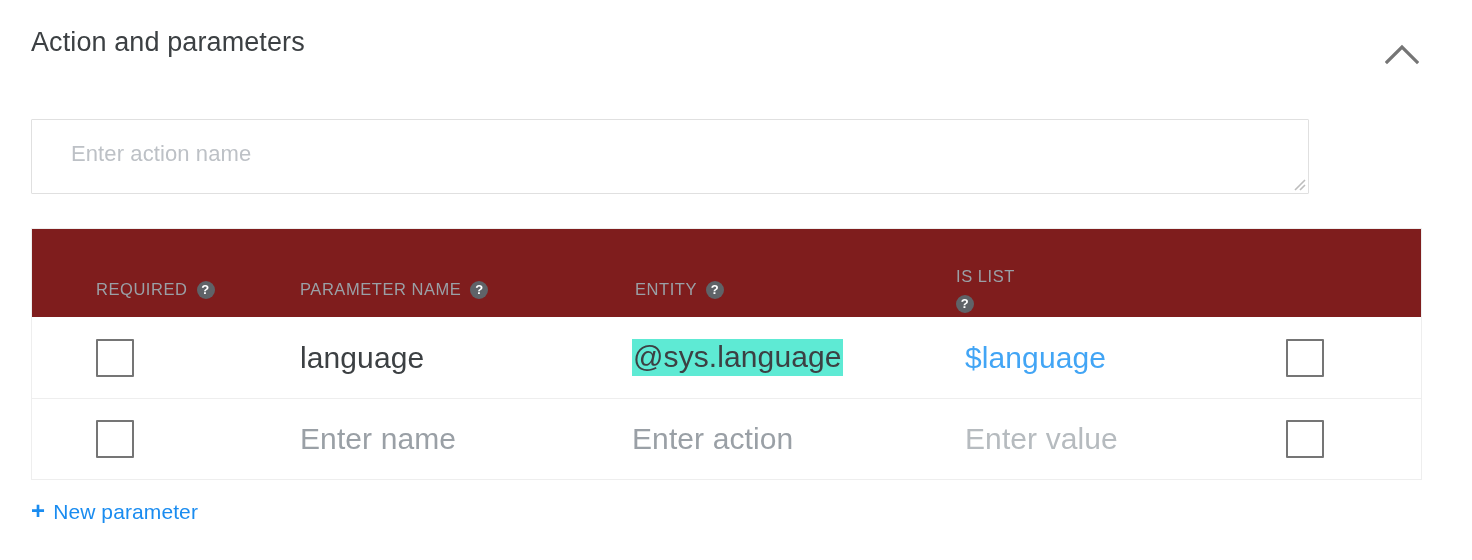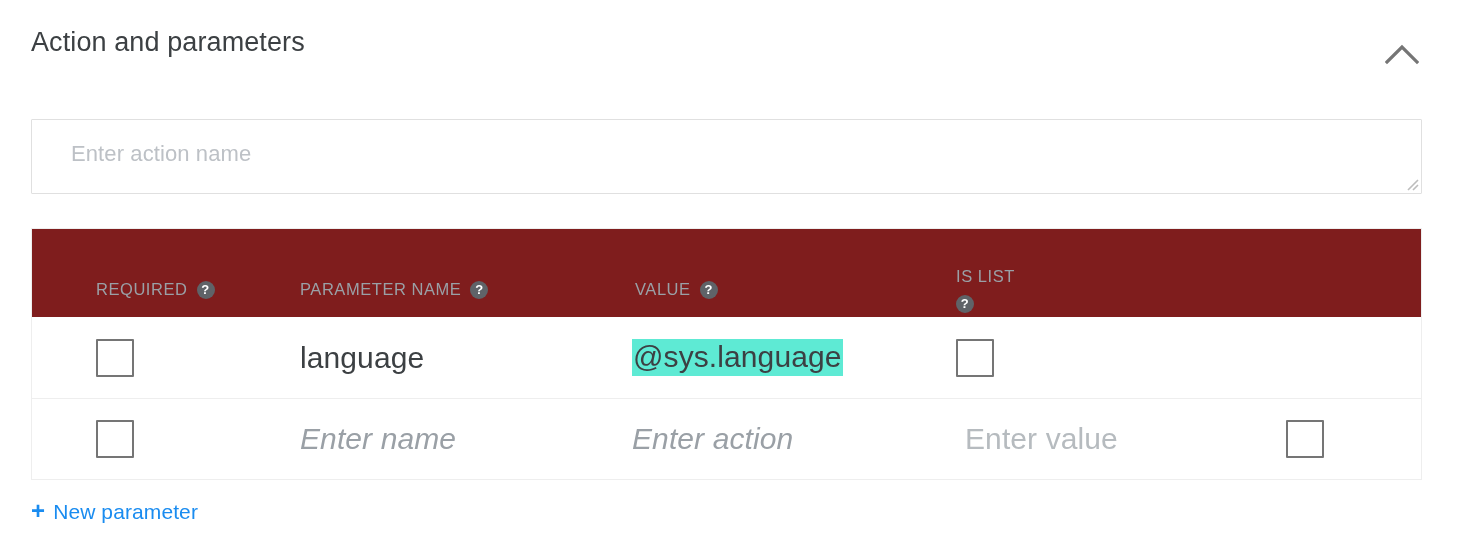--- a/index.html
+++ b/index.html
@@ -46,21 +46,21 @@
     justify-content: center;
     cursor: pointer;
   }
   .collapse-toggle svg { display: block; }
 
   
   .action-name-field {
     position: absolute;
     left: 31px;
     top: 119px;
-    width: 1391px;
+    width: 1278px;
     height: 75px;
     border: 1px solid #e0e0e0;
     background: #ffffff;
     border-radius: 1px;
   }
   .action-name-placeholder {
     position: absolute;
     left: 39px;
     top: 21px;
     font-size: 22px;
@@ -170,21 +170,21 @@
   .checkbox {
     width: 38px;
     height: 38px;
     border: 2px solid #757575;
     background: #ffffff;
     border-radius: 1px;
     cursor: pointer;
   }
 
   .cell-text { white-space: nowrap; }
-  .cell-text.placeholder { color: #9aa0a6; font-style: italic; }
+  .cell-text.placeholder { color: #9aa0a6; }
   .cell-text.placeholder-light { color: #b6bbbf; }
   .entity-highlight {
     background: #5eead4;
     color: #3c4043;
     padding: 1px 1px 2px 1px;
     white-space: nowrap;
   }
   .value-link {
     color: #42a5f5;
     white-space: nowrap;
@@ -245,21 +245,21 @@
           <span>?</span>
         </span>
     </div>
     <div class="th col-name">
       <span>PARAMETER NAME</span>
       <span class="help-icon">
           <span>?</span>
         </span>
     </div>
     <div class="th col-entity">
-      <span>VALUE</span>
+      <span>ENTITY</span>
       <span class="help-icon">
           <span>?</span>
         </span>
     </div>
     <div class="th col-islist">
       <span class="islist-label">IS LIST</span>
       <span class="help-icon">
           <span>?</span>
         </span>
     </div>
@@ -268,20 +268,23 @@
   <div class="row tbody-row first">
     <div class="td col-required">
       <div class="checkbox"></div>
     </div>
     <div class="td col-name">
       <span class="cell-text">language</span>
     </div>
     <div class="td col-entity">
       <span class="entity-highlight">@sys.language</span>
     </div>
+    <div class="td col-value">
+      <span class="value-link">$language</span>
+    </div>
     <div class="td col-islist">
       <div class="checkbox"></div>
     </div>
   </div>
 
   <div class="row tbody-row">
     <div class="td col-required">
       <div class="checkbox"></div>
     </div>
     <div class="td col-name">

